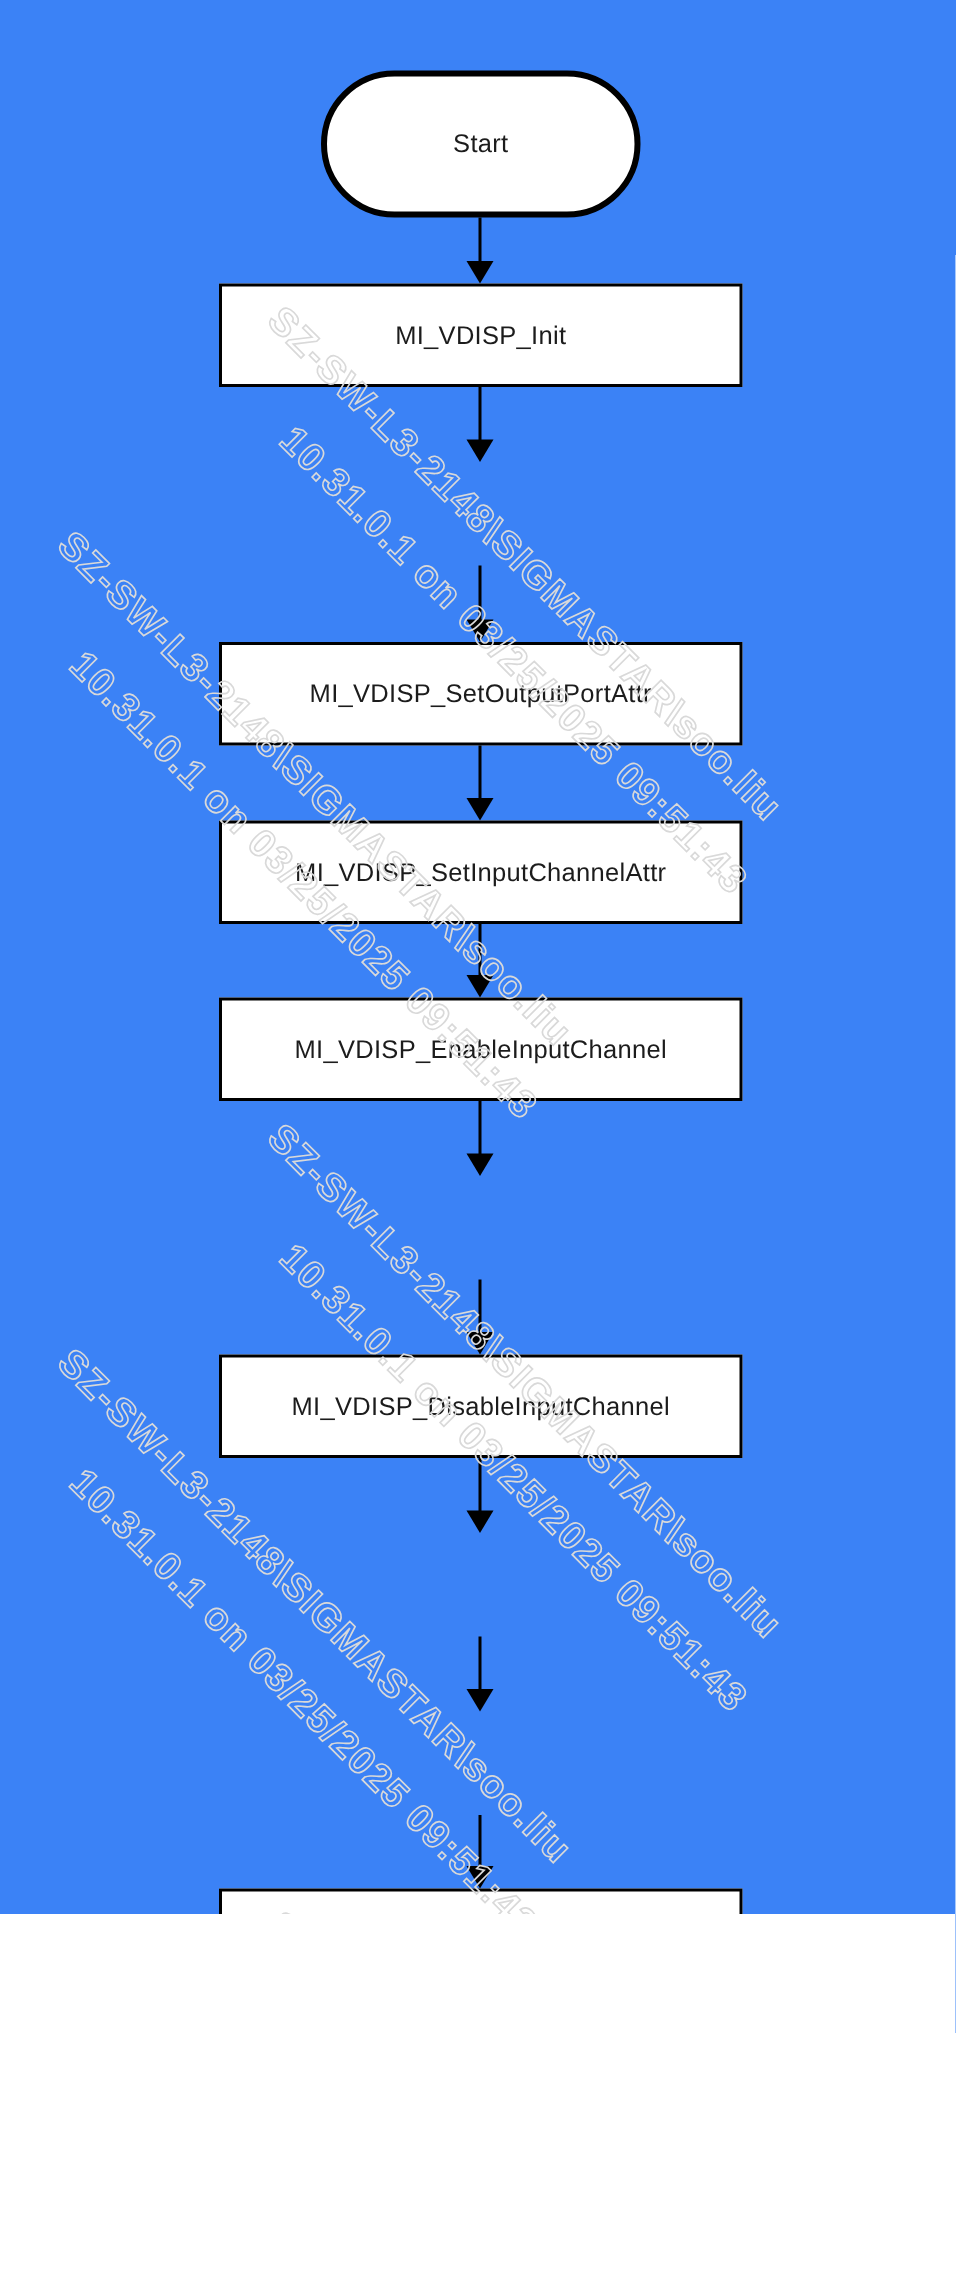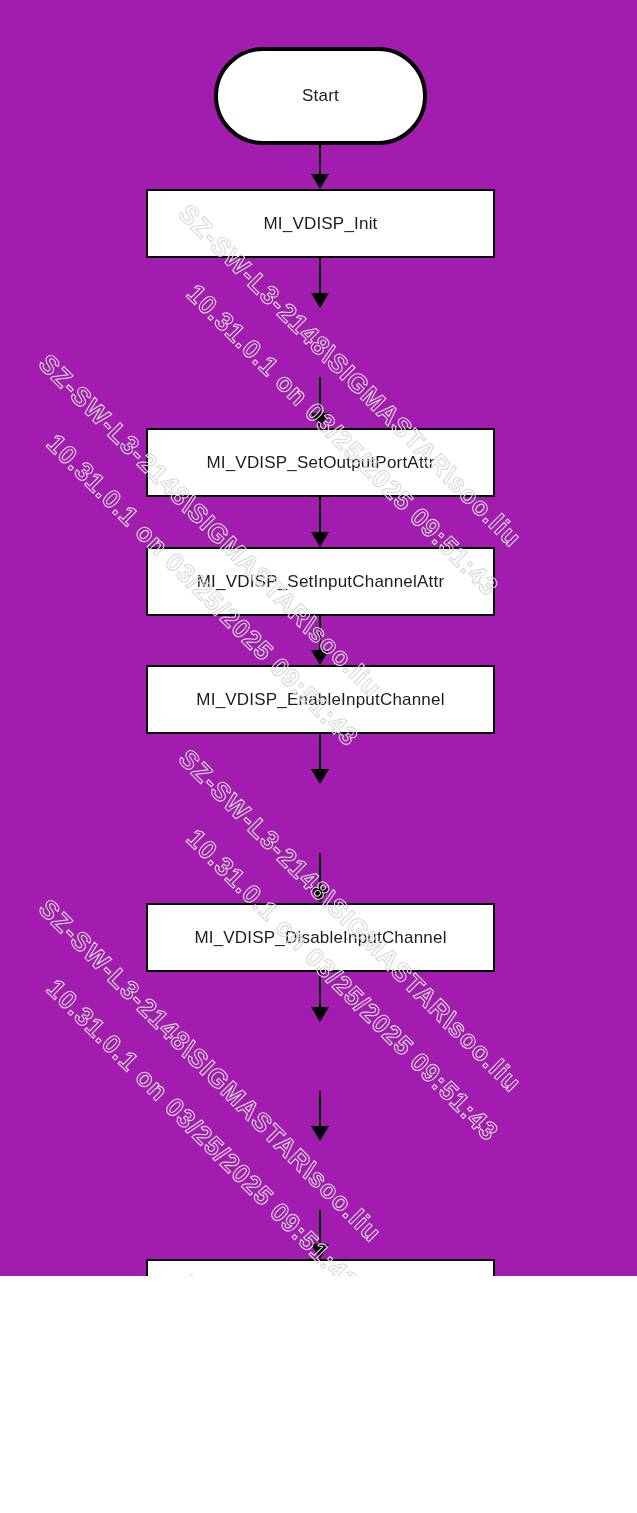--- a/index.html
+++ b/index.html
@@ -1,19 +1,19 @@
 <!DOCTYPE html>
 <html style="--wm-color: #d9d9d9;"><head>
 <meta charset="utf-8">
 <style>
   html,body{margin:0;padding:0;background:#ffffff;}
   .canvas{
     position:relative;
     width:637px;height:1276px;
-    background:#a21caf;
+    background:#3b82f6;
     overflow:hidden;
     font-family:"Liberation Sans", sans-serif;
   }
   .node{
     position:absolute;
     display:flex;align-items:center;justify-content:center;
     text-align:center;
     background:#ffffff;
     color:#1c1c1c;
     box-sizing:border-box;

